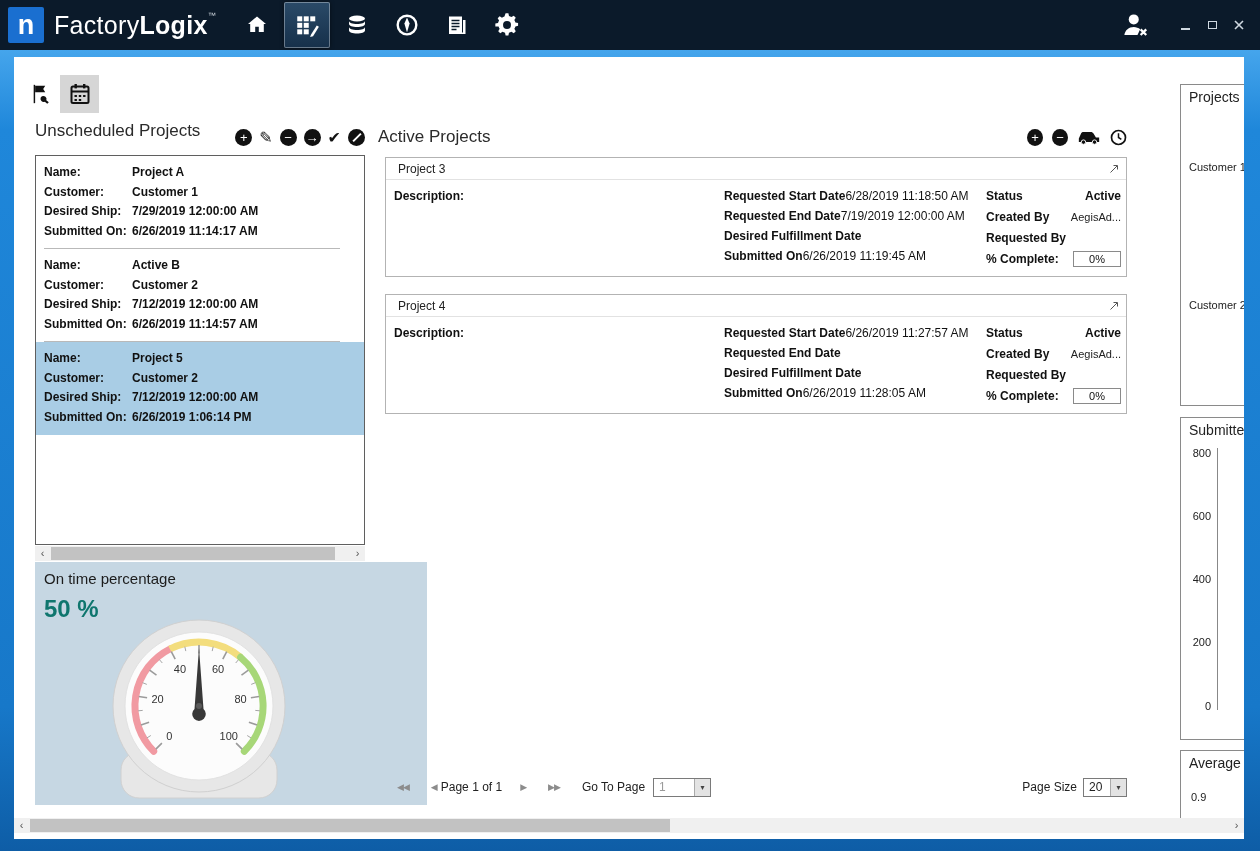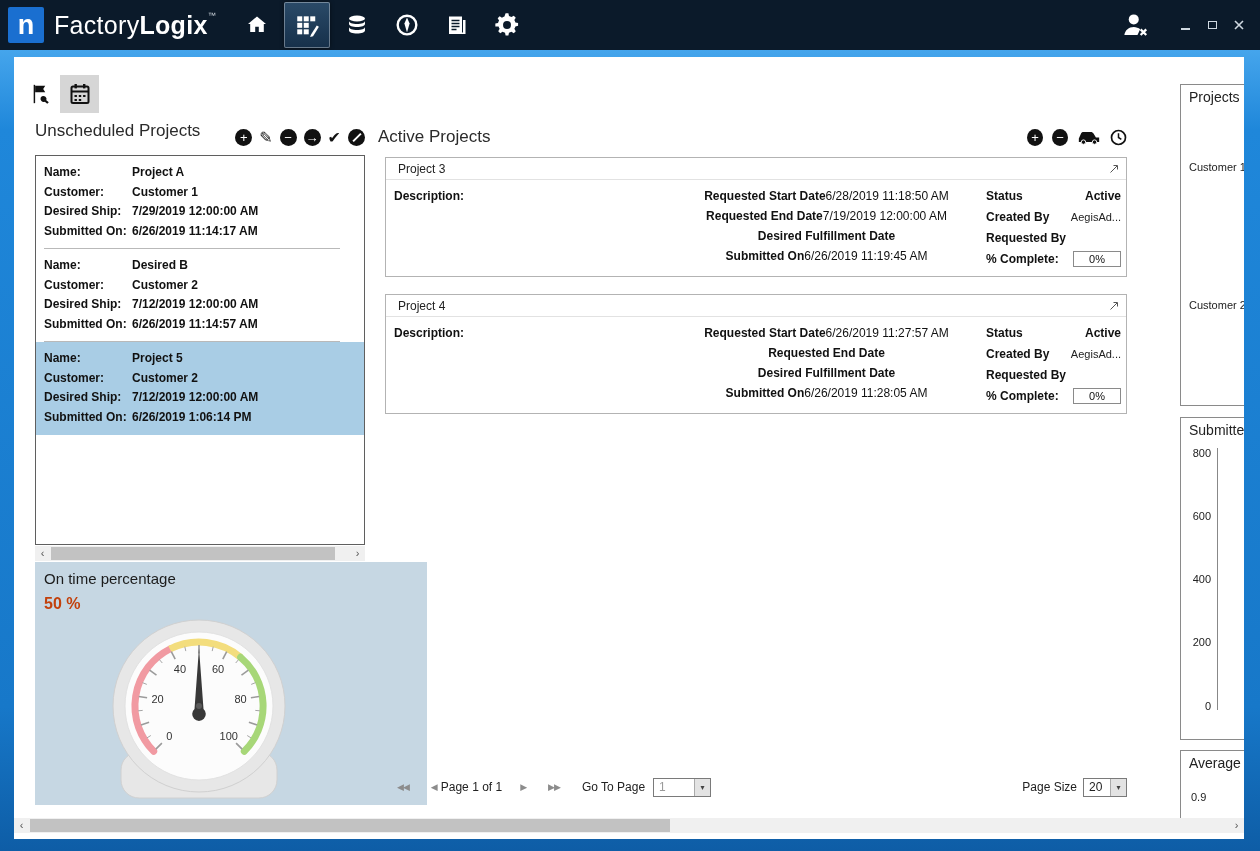--- a/index.html
+++ b/index.html
@@ -49,34 +49,34 @@
   .proj.selected { background:#a9cde5; }
   .prow { display:flex; line-height:19.5px; font-size:12px; font-weight:bold; color:#111; }
   .plabel { width:88px; flex:none; }
   .lp-scroll { position:absolute; left:21px; top:489px; width:330px; height:15px; background:#f0f0f0; display:flex; align-items:center; }
   .sc-arrow { width:15px; text-align:center; font-size:11px; color:#555; cursor:pointer; line-height:15px; }
   .sc-thumb { height:13px; background:#c2c2c2; cursor:pointer; }
   .lp-scroll .sc-thumb { width:284px; margin-left:1px; }
 
   .ontime { position:absolute; left:21px; top:505px; width:392px; height:243px; background:#c6d7e3; }
   .ontime-title { position:absolute; left:9px; top:8px; font-size:15px; color:#1c1c1c; }
-  .ontime-value { position:absolute; left:9px; top:33px; font-size:16px; font-weight:bold; color:#c2410c; }
+  .ontime-value { position:absolute; left:9px; top:33px; font-size:24px; font-weight:bold; color:#0f766e; }
   .gauge-wrap { position:absolute; left:64px; top:52px; }
 
   
   .main-title { position:absolute; left:364px; top:70px; font-size:17px; color:#2b2b2b; }
   .main-tools { position:absolute; top:72px; left:1013px; width:100px; display:flex; align-items:center; justify-content:flex-end; gap:9px; }
 
   .card { position:absolute; left:371px; width:742px; height:120px; border:1px solid #b3b3b3; background:#fff; }
   .card-head { height:22px; border-bottom:1px solid #e2e2e2; display:flex; align-items:center; padding:0 7px 0 12px; }
   .card-title { font-size:12px; color:#222; }
   .card-expand { margin-left:auto; cursor:pointer; }
   .card-body { position:relative; height:96px; font-size:12px; color:#111; }
   .desc-label { position:absolute; left:8px; top:9px; font-weight:bold; }
-  .frow { position:absolute; left:291px; width:264px; display:flex; justify-content:center; white-space:nowrap;padding-left:35px; }
+  .frow { position:absolute; left:303px; width:264px; display:flex; justify-content:flex-start; white-space:nowrap;padding-left:35px; }
   .srow { position:absolute; left:600px; width:135px; display:flex; justify-content:space-between; align-items:center; white-space:nowrap; }
   .flabel { font-weight:bold; }
   .fvalue { text-align:right; }
   .sval-bold { font-weight:bold; }
   .sval-small { font-size:11px; color:#222; }
   .pctbox { display:inline-block; width:48px; height:16px; border:1px solid #8a8a8a; background:#fff; font-size:11px;
             text-align:center; line-height:15px; }
 
   
   .pagination { position:absolute; left:371px; top:720px; width:742px; height:22px; font-size:12px; color:#222; }
@@ -262,21 +262,21 @@
           </div>
       <div class="prow">
             <span class="plabel">Submitted On:</span>
             <span>6/26/2019 11:14:17 AM</span>
           </div>
       <div class="sep"></div>
     </div>
     <div class="proj">
       <div class="prow">
             <span class="plabel">Name:</span>
-            <span>Desired B</span>
+            <span>Active B</span>
           </div>
       <div class="prow">
             <span class="plabel">Customer:</span>
             <span>Customer 2</span>
           </div>
       <div class="prow">
             <span class="plabel">Desired Ship:</span>
             <span>7/12/2019 12:00:00 AM</span>
           </div>
       <div class="prow">

